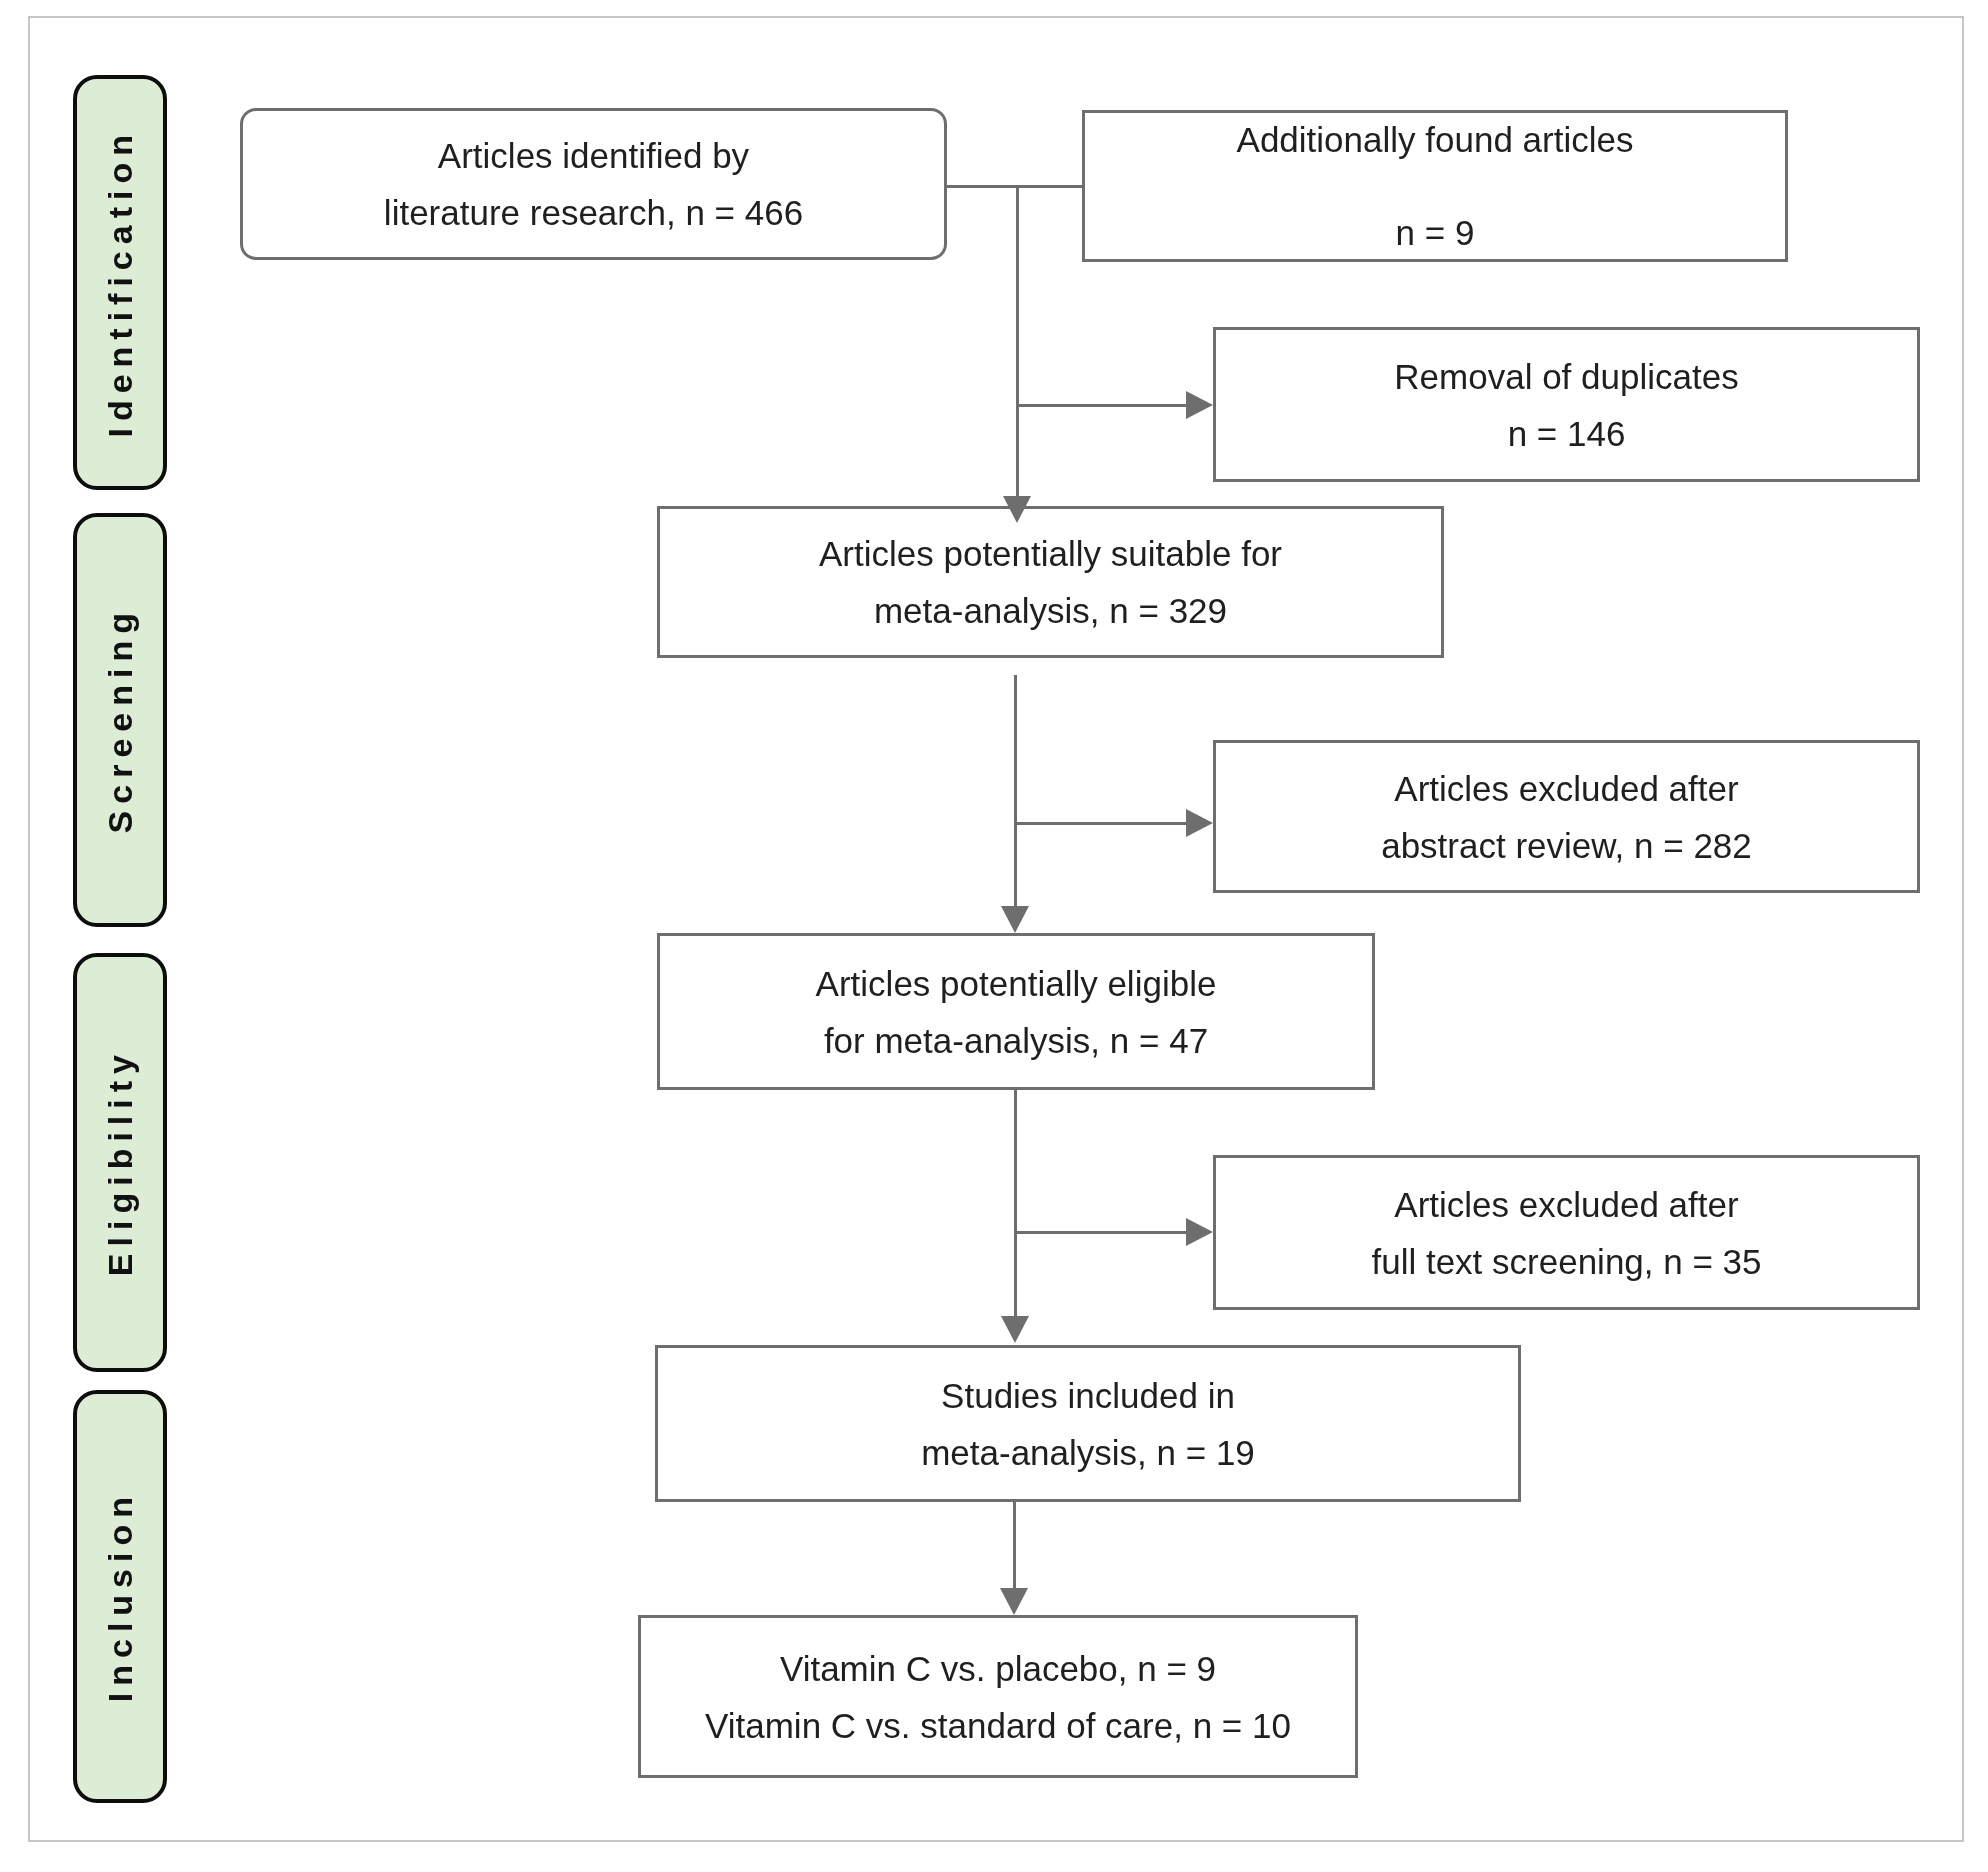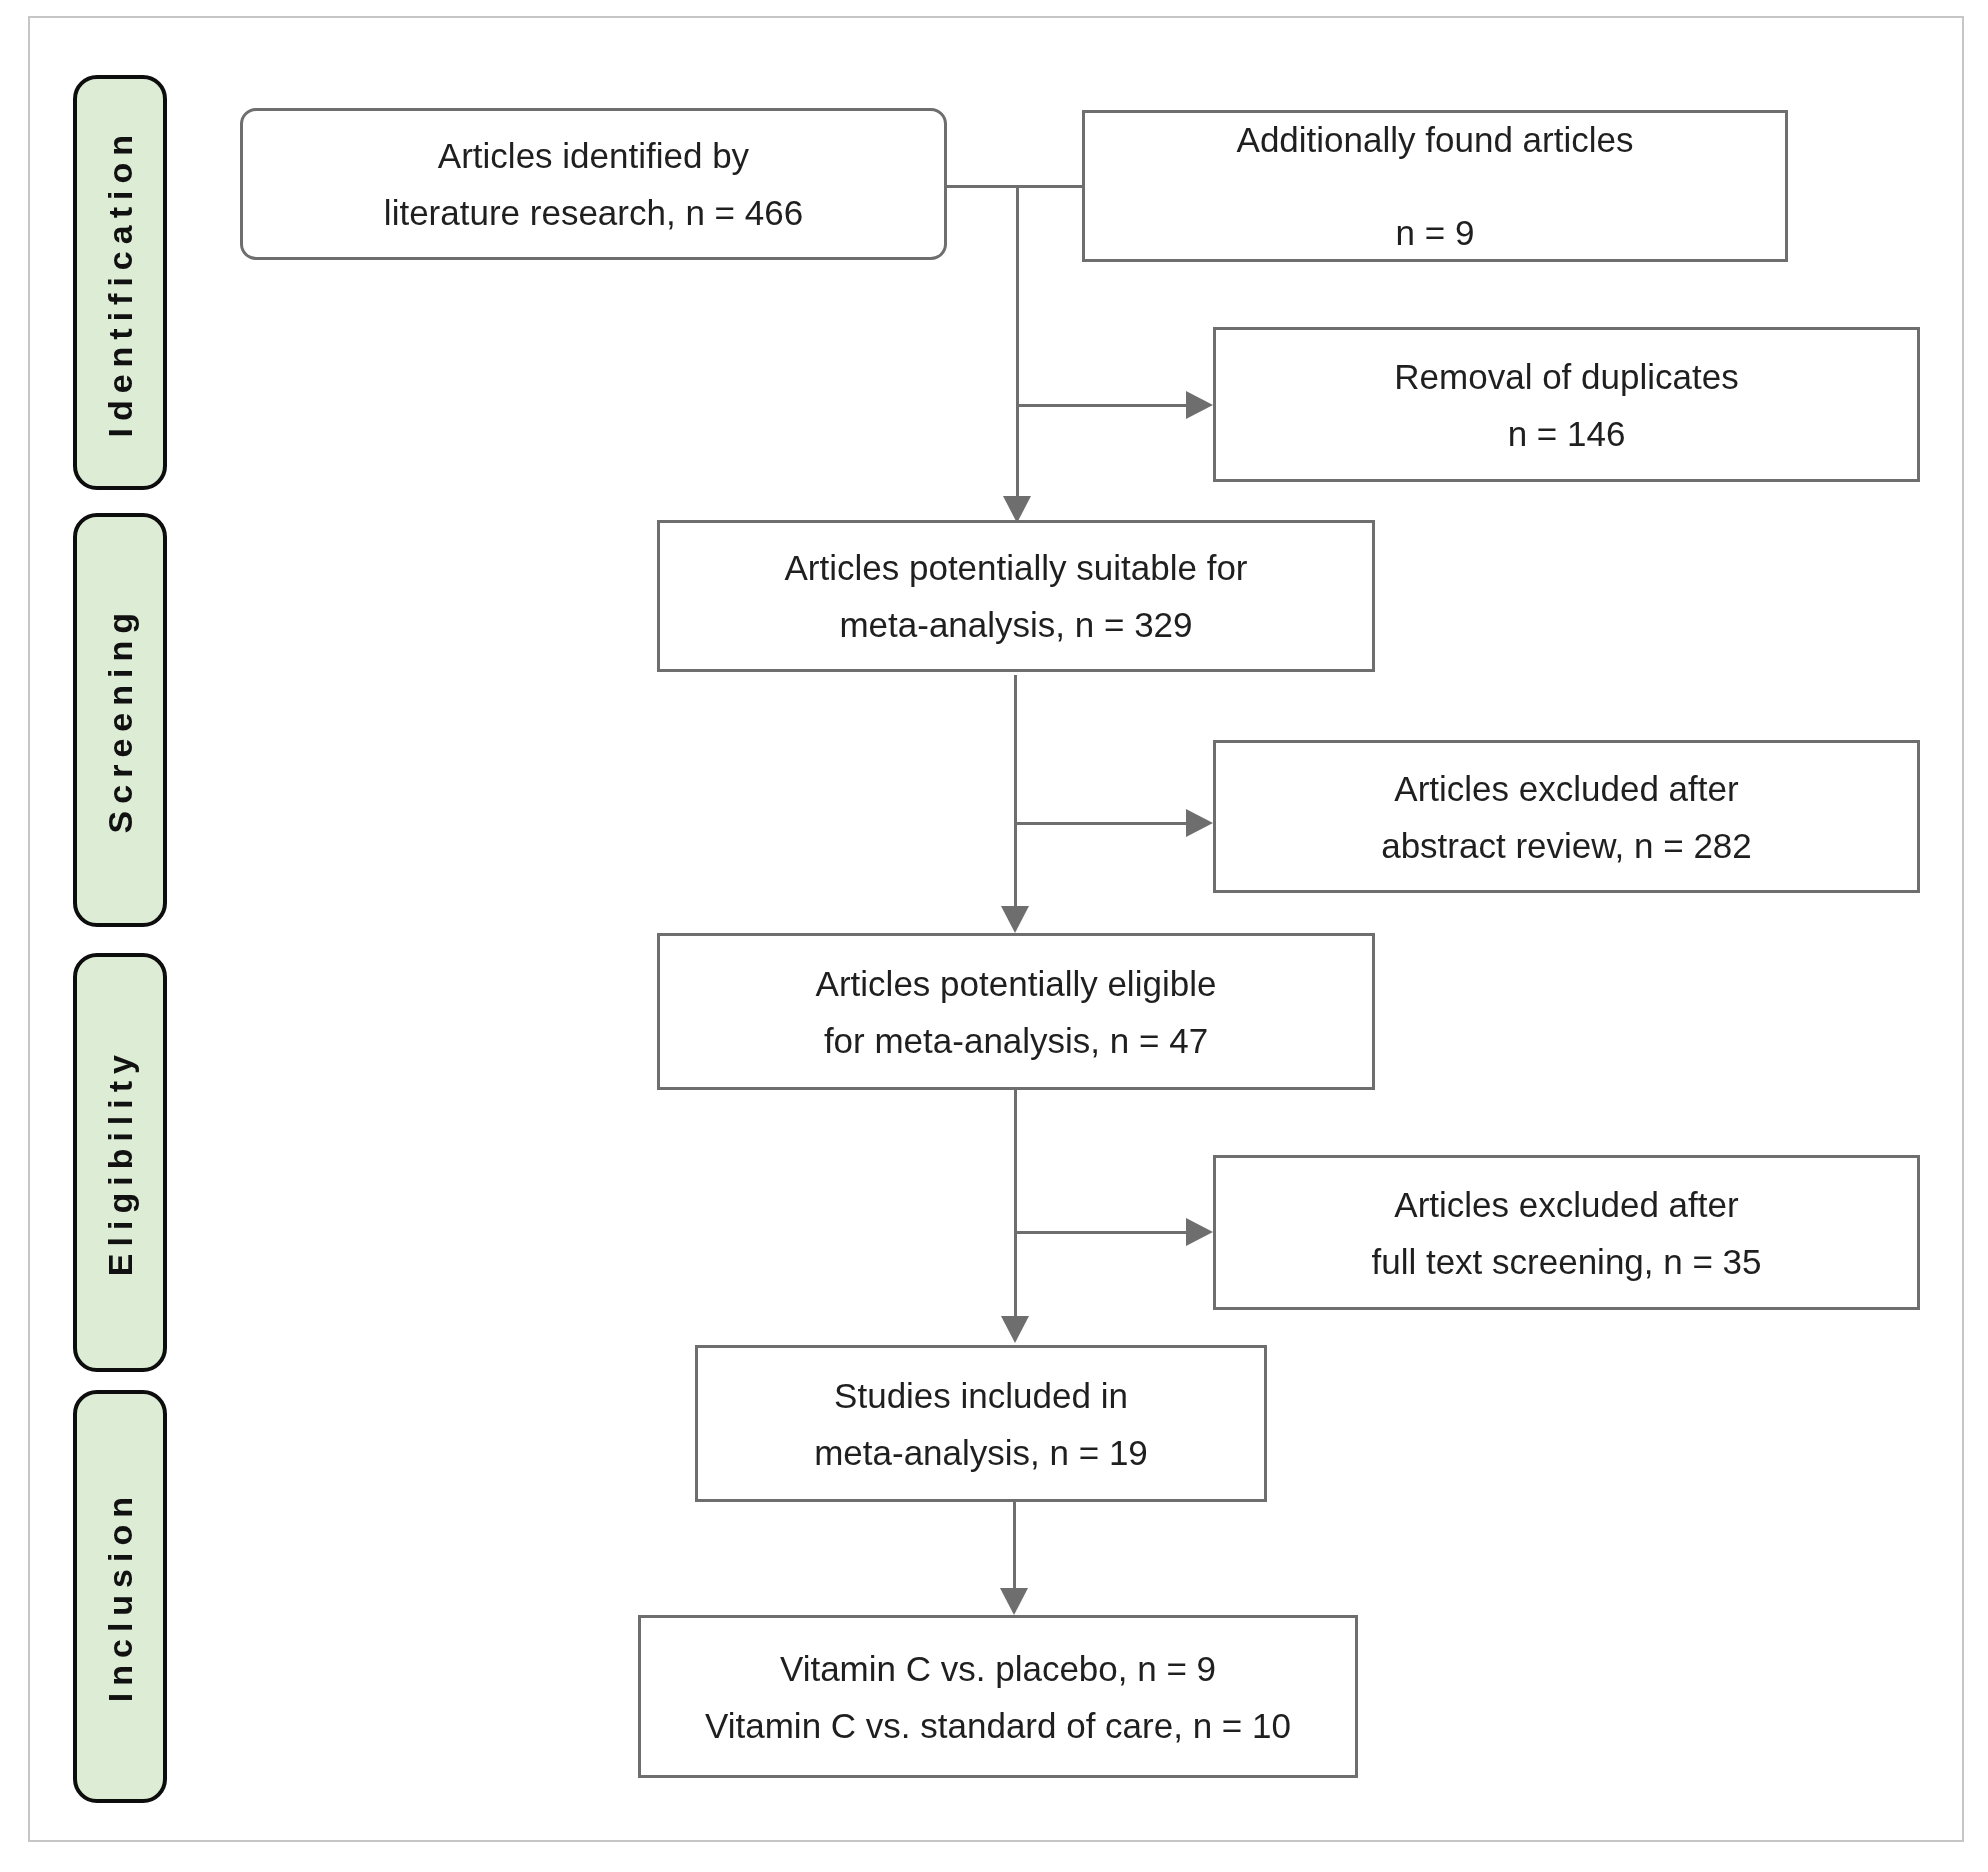--- a/index.html
+++ b/index.html
@@ -90,31 +90,31 @@
   <div class="flow-box" style="left:240px;top:108px;width:707px;height:152px;border-radius:16px;">
     <div>Articles identified by</div>
     <div>literature research, n = 466</div>
   </div>
 
   <div class="flow-box" style="left:1082px;top:110px;width:706px;height:152px;gap:36px;">
     <div>Additionally found articles</div>
     <div>n = 9</div>
   </div>
 
-  <div class="flow-box" style="left:657px;top:520px;width:718px;height:152px;">
+  <div class="flow-box" style="left:657px;top:506px;width:787px;height:152px;">
     <div>Articles potentially suitable for</div>
     <div>meta-analysis, n = 329</div>
   </div>
 
   <div class="flow-box" style="left:657px;top:933px;width:718px;height:157px;">
     <div>Articles potentially eligible</div>
     <div>for meta-analysis, n = 47</div>
   </div>
 
-  <div class="flow-box" style="left:655px;top:1345px;width:572px;height:157px;margin-left:40px;">
+  <div class="flow-box" style="left:655px;top:1345px;width:866px;height:157px;">
     <div>Studies included in</div>
     <div>meta-analysis, n = 19</div>
   </div>
 
   <div class="flow-box" style="left:638px;top:1615px;width:720px;height:163px;">
     <div>Vitamin C vs. placebo, n = 9</div>
     <div>Vitamin C vs. standard of care, n = 10</div>
   </div>
 
   <div class="flow-box" style="left:1213px;top:327px;width:707px;height:155px;text-align:right;">

